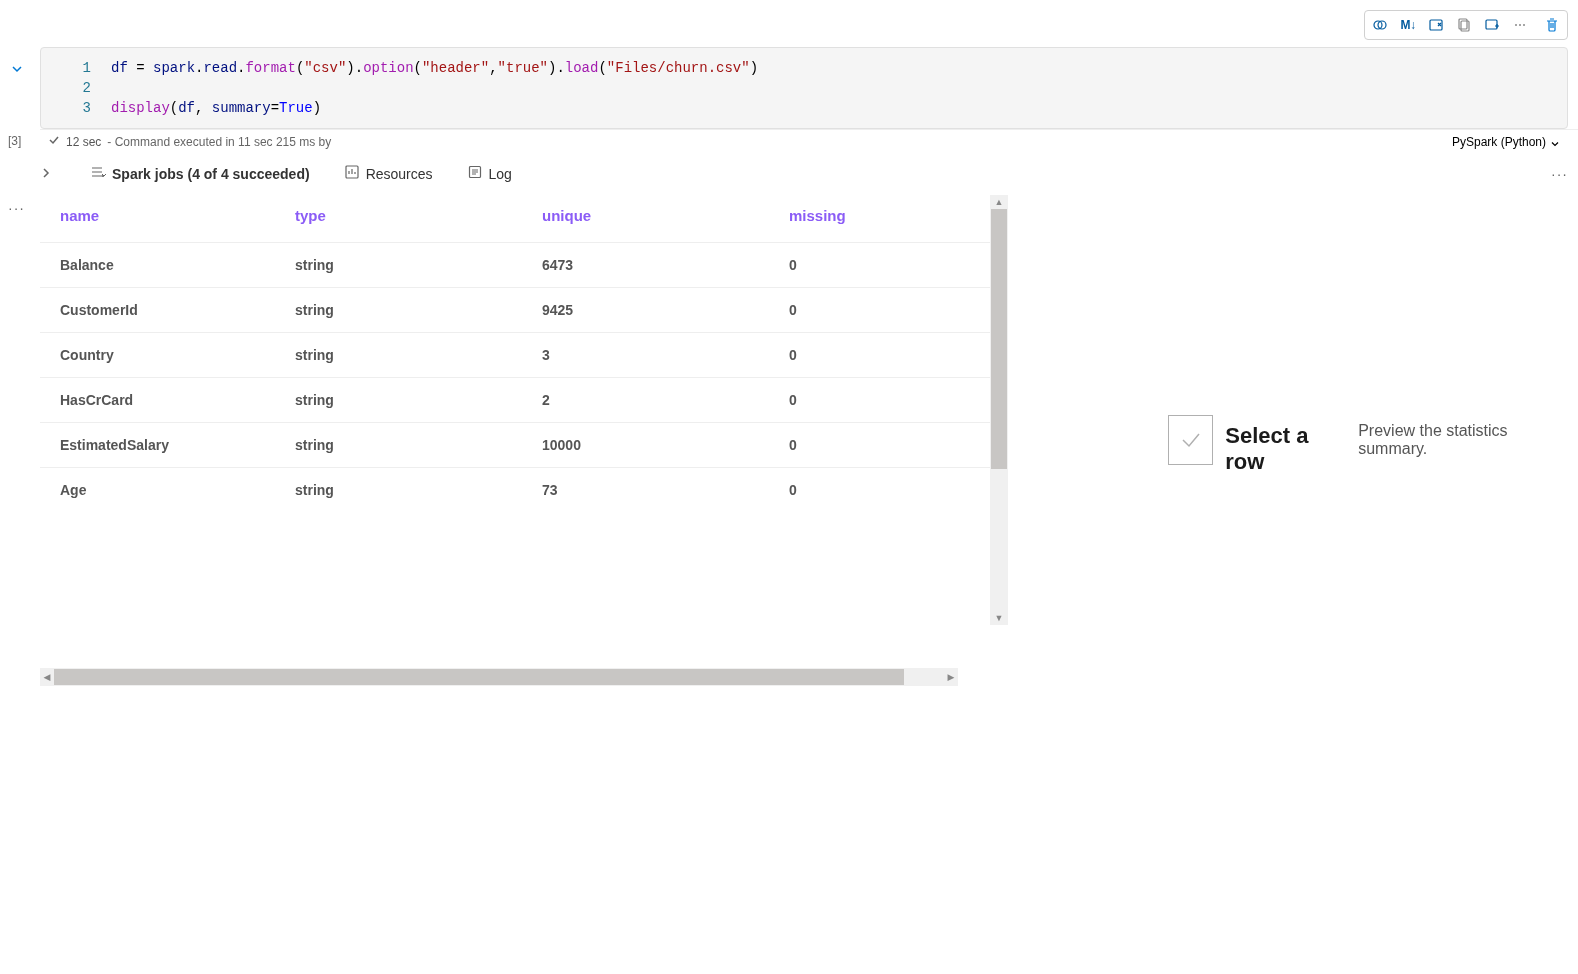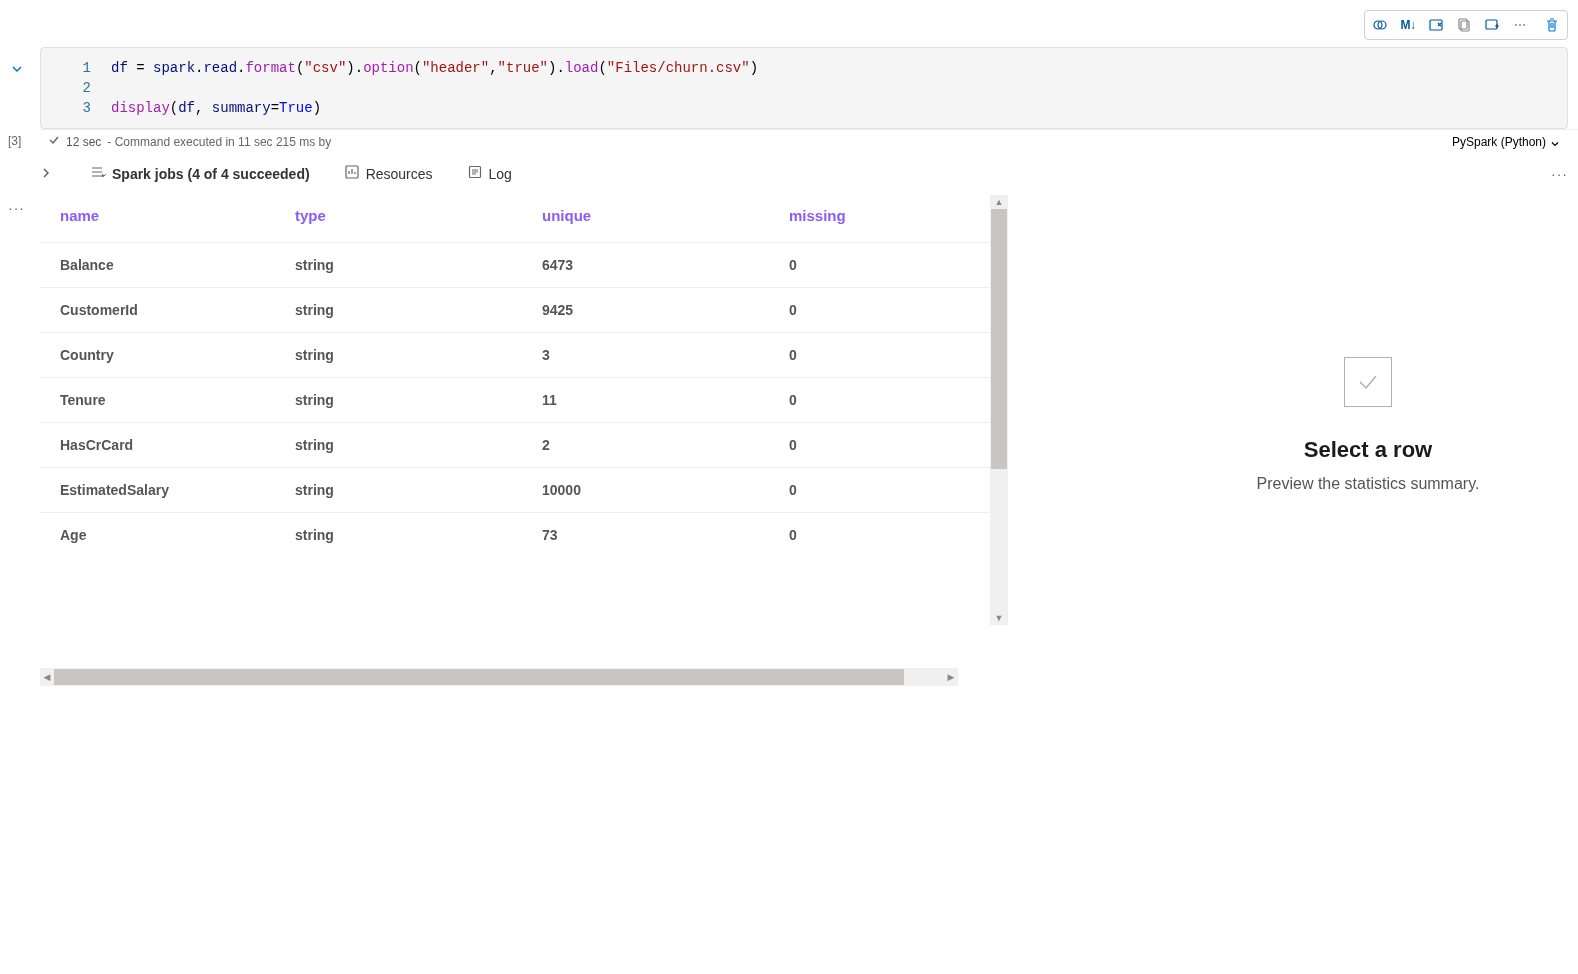--- a/index.html
+++ b/index.html
@@ -291,25 +291,25 @@
       font-size: 9px;
       color: #888;
       cursor: pointer;
     }
     .h-scroll-arrow.left { left: 0; }
     .h-scroll-arrow.right { right: 0; }
     
     .preview-panel {
       position: absolute;
       right: 10px;
-      top: 195px;
+      top: 210px;
       width: 400px;
       height: 460px;
       display: flex;
-      flex-direction: column;
+      flex-direction: row;
       align-items: center;
       justify-content: center;
       gap: 12px;
     }
     .preview-box {
       width: 48px;
       height: 50px;
       border: 1.5px solid #b0b0b0;
       display: flex;
       align-items: center;
@@ -471,26 +471,20 @@
               <td>9425</td>
               <td>0</td>
             </tr>
             <tr class="data-row">
               <td>Country</td>
               <td>string</td>
               <td>3</td>
               <td>0</td>
             </tr>
             <tr class="data-row">
-              <td>Tenure</td>
-              <td>string</td>
-              <td>11</td>
-              <td>0</td>
-            </tr>
-            <tr class="data-row">
               <td>HasCrCard</td>
               <td>string</td>
               <td>2</td>
               <td>0</td>
             </tr>
             <tr class="data-row">
               <td>EstimatedSalary</td>
               <td>string</td>
               <td>10000</td>
               <td>0</td>

